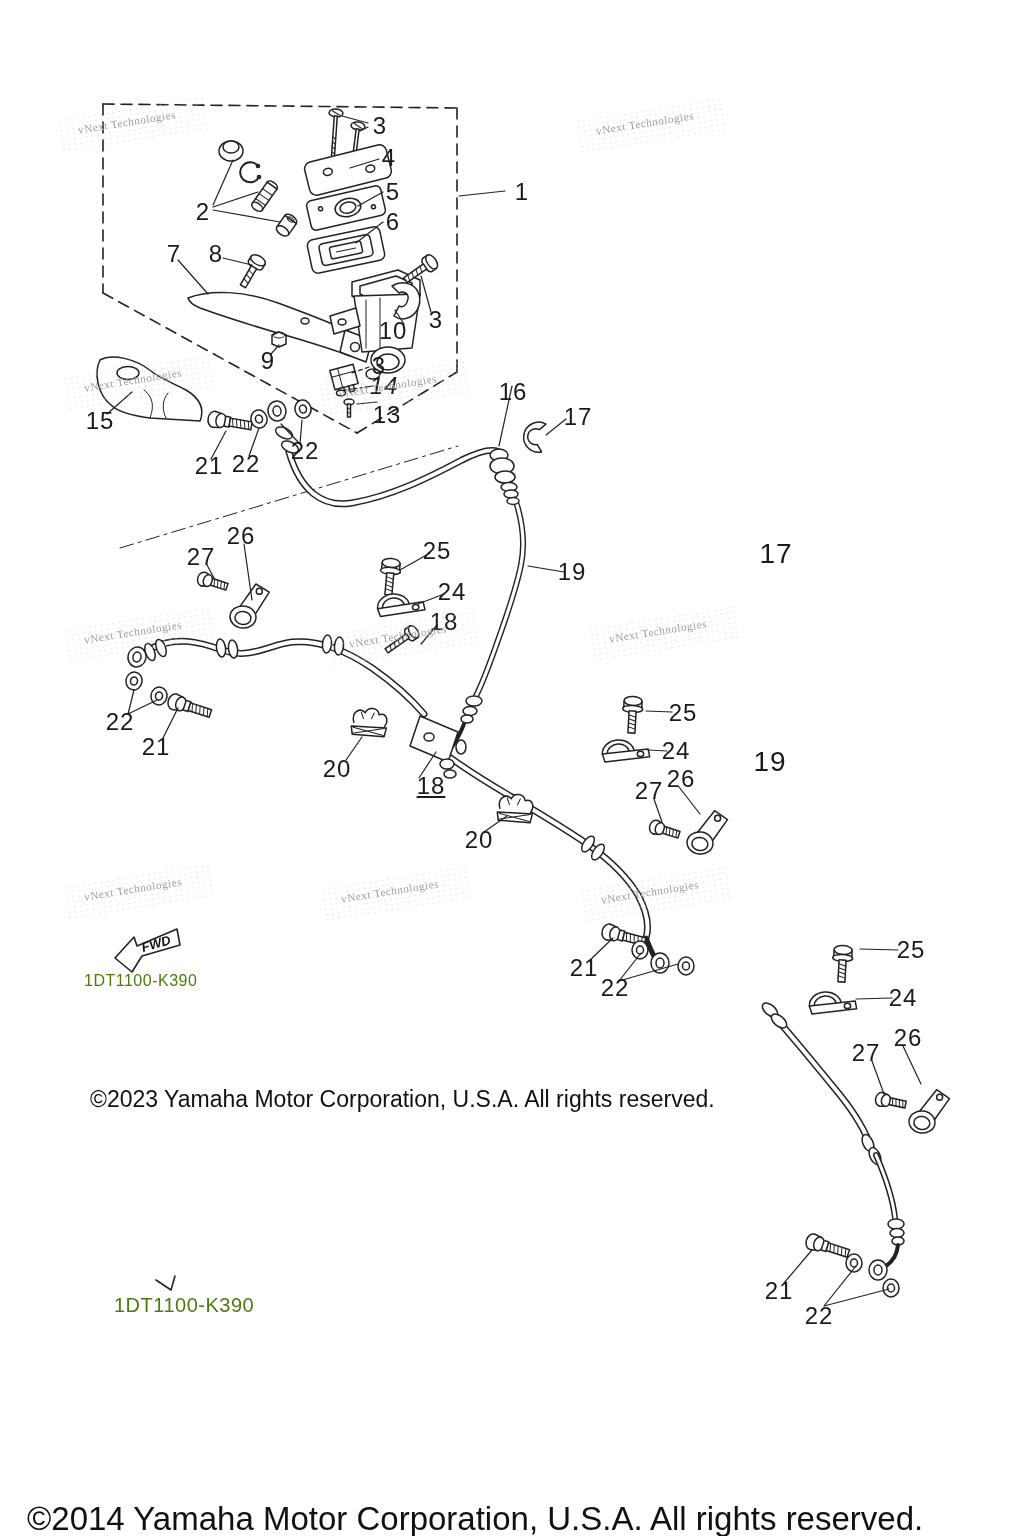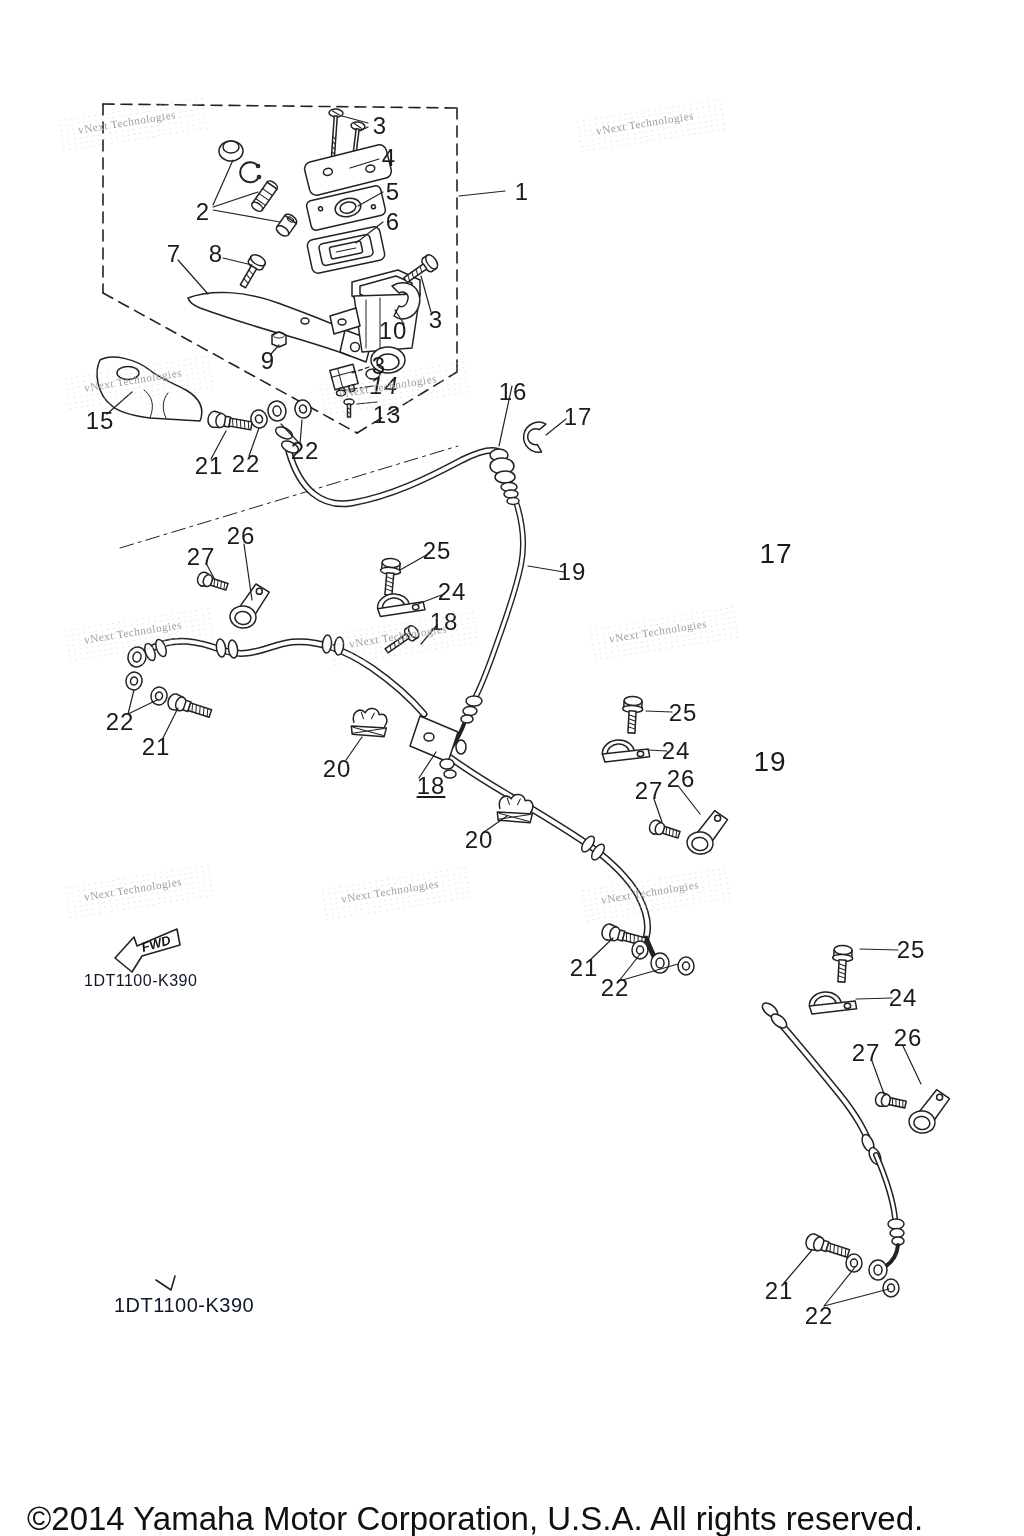--- a/index.html
+++ b/index.html
@@ -7,21 +7,21 @@
          font-family:"Liberation Sans",sans-serif;}
   #artwork{position:absolute;left:0;top:0;}
   .callout{position:absolute;transform:translate(-50%,-50%);
            font:24px/1 "Liberation Sans",sans-serif;color:#1b1b1b;letter-spacing:1px;white-space:nowrap;}
   .callout.big{font-size:28px;}
   .watermark{position:absolute;transform:translate(-50%,-50%) rotate(-9deg);
              font:11px/1.1 "Liberation Serif",serif;color:#9d9d9d;letter-spacing:.6px;white-space:nowrap;}
   .watermark::before{content:"";position:absolute;left:-20px;top:-8px;width:150px;height:36px;
              background-image:radial-gradient(circle,#cfcfcf .8px,transparent 1.1px);
              background-size:6px 5px;opacity:.5;z-index:-1;}
-  .partcode{position:absolute;color:#0f172a;white-space:nowrap;}
+  .partcode{position:absolute;color:#4d7c0f;white-space:nowrap;}
   #part-code-top{left:84px;top:972px;font-size:16px;letter-spacing:.5px;}
   #part-code-bottom{left:114px;top:1294px;font-size:20px;letter-spacing:.5px;}
   .copyright{position:absolute;color:#111;white-space:nowrap;}
   #copyright-mid{left:90px;top:1086px;font-size:23px;}
   #copyright-bottom{left:27px;top:1500px;font-size:33px;}
 </style>
 </head>
 <body>
 
 <div id="stage">
@@ -373,20 +373,21 @@
   <g>
     <path d="M115,958 L134,937 L137,946 L177,929 L180,945 L142,956 L132,972 Z" fill="#fff" stroke-width="1.6"></path>
     <text x="143" y="952" transform="rotate(-16 143 952)" font-family="Liberation Sans, sans-serif" font-size="13" font-style="italic" font-weight="bold" fill="#111" stroke="none">FWD</text>
   </g>
 
   <path d="M156,1280 L171,1290 L175,1276" stroke-width="1.6"></path>
 </svg>
 
 <div class="partcode" id="part-code-top">1DT1100-K390</div>
 <div class="partcode" id="part-code-bottom">1DT1100-K390</div>
+<div class="copyright" id="copyright-mid">©2023 Yamaha Motor Corporation, U.S.A. All rights reserved.</div>
 <div class="copyright" id="copyright-bottom">©2014 Yamaha Motor Corporation, U.S.A. All rights reserved.</div>
 
 <span class="callout" style="left: 522px; top: 192px;">1</span>
     <span class="callout" style="left: 203px; top: 212px;">2</span>
     <span class="callout" style="left: 380px; top: 126px;">3</span>
     <span class="callout" style="left: 389px; top: 158px;">4</span>
     <span class="callout" style="left: 393px; top: 192px;">5</span>
     <span class="callout" style="left: 393px; top: 222px;">6</span>
     <span class="callout" style="left: 174px; top: 254px;">7</span>
     <span class="callout" style="left: 216px; top: 254px;">8</span>

